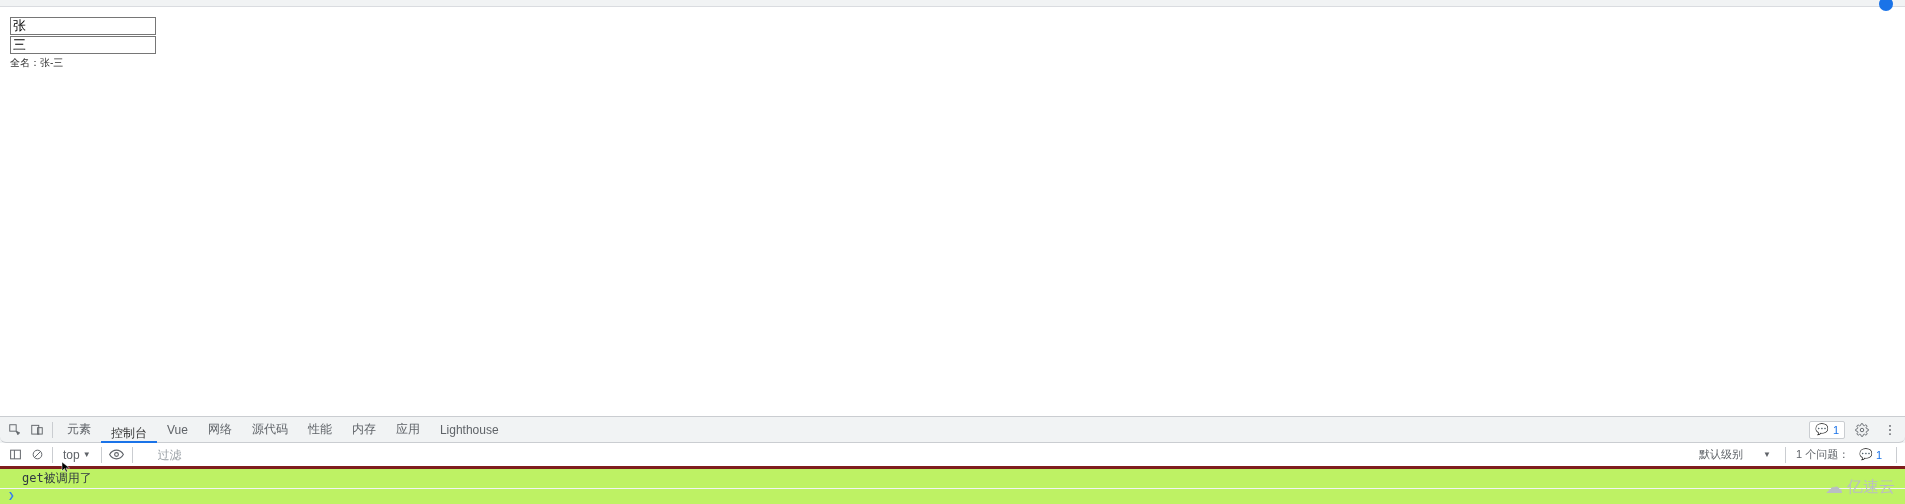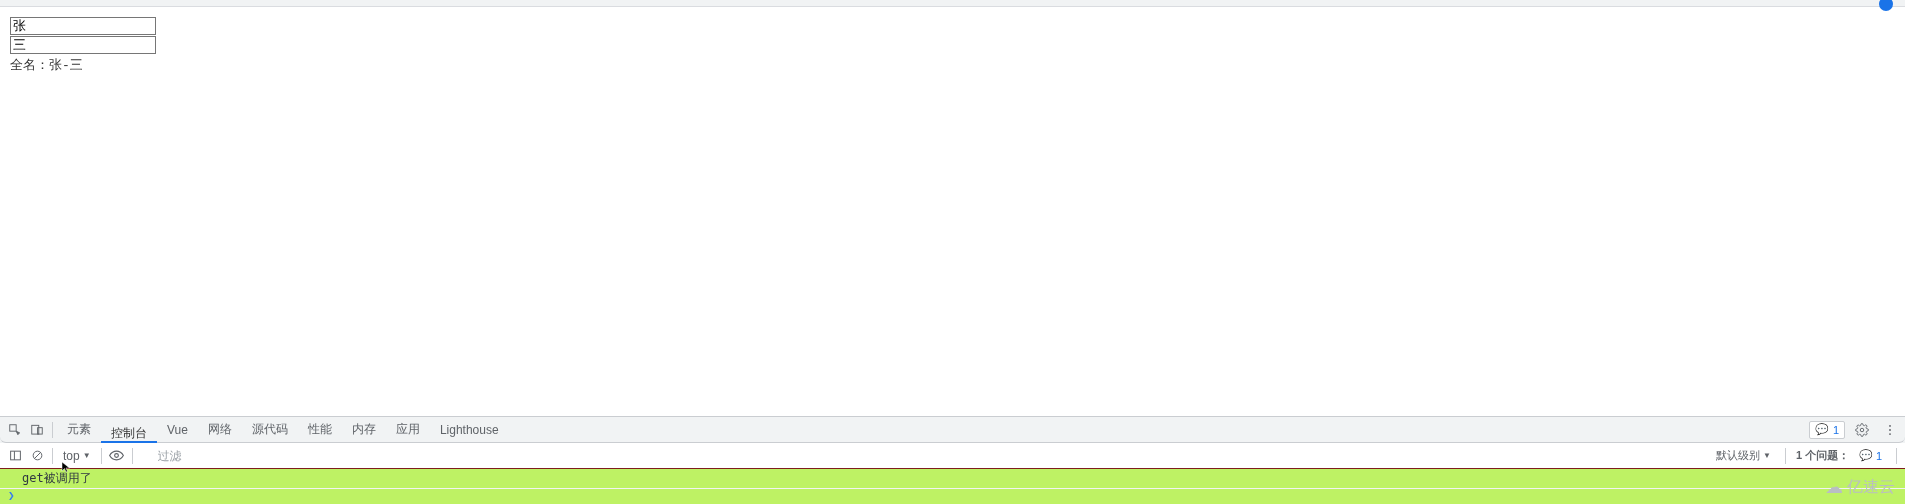--- a/index.html
+++ b/index.html
@@ -37,21 +37,21 @@
       width: 146px;
       height: 18px;
       font-size: 13px;
       font-family: Arial, sans-serif;
       border: 1px solid #767676;
       padding: 0 2px;
       margin: 0;
       background: #fff;
     }
     .page-content input + input { margin-top: 1px; }
-    .fullname-line { font-size: 13px; margin-top: 2px; font-family: Liberation Mono, monospace; }
+    .fullname-line { font-size: 10px; margin-top: 2px; font-family: Liberation Sans, sans-serif; }
     .devtools {
       position: absolute;
       left: 0; right: 0; bottom: 0;
       border-top: 1px solid #cacdd1;
       background: #f1f3f4;
     }
     .dt-tabs {
       display: flex;
       align-items: center;
       height: 26px;
@@ -95,43 +95,43 @@
       border-radius: 2px;
       background: #fff;
       font-size: 11px;
       color: #1a73e8;
     }
     .chip .msg-icon { color: #1a73e8; font-size: 11px; }
     .dt-console-toolbar {
       display: flex; align-items: center;
       height: 26px;
       background: #fff;
-      border-bottom: 1px solid #7f1d1d;
+      border-bottom: 3px solid #7f1d1d;
       padding: 0 4px;
       gap: 0;
       color: #5f6368;
       font-size: 12px;
     }
     .top-select {
       display: flex; align-items: center; gap: 3px;
       padding: 0 6px; height: 18px;
     }
     .filter-input {
       border: none; background: transparent; outline: none;
       font-size: 12px; color: #333; width: 120px; margin-left: 21px;
     }
     .filter-input::placeholder { color: #9aa0a6; }
     .ct-right {
       margin-left: auto;
       display: flex; align-items: center; gap: 6px;
       color: #5f6368;
       font-size: 11px;
     }
-    .level-select { display: flex; align-items: center; gap: 3px; padding: 0 4px; }
-    .issue-text { white-space: nowrap; font-weight: bold; }
+    .level-select { display: flex; align-items: center; gap: 20px; padding: 0 4px; }
+    .issue-text { white-space: nowrap; }
     .chip-sm {
       display: flex; align-items: center; gap: 3px;
       padding: 0 4px; height: 16px;
       color: #1a73e8;
       font-size: 11px;
     }
     .console-body { background: #bef264; font-family: Menlo, Consolas, monospace; font-size: 12px; }
     .console-row {
       display: flex; align-items: baseline;
       padding: 1px 20px 1px 22px;

